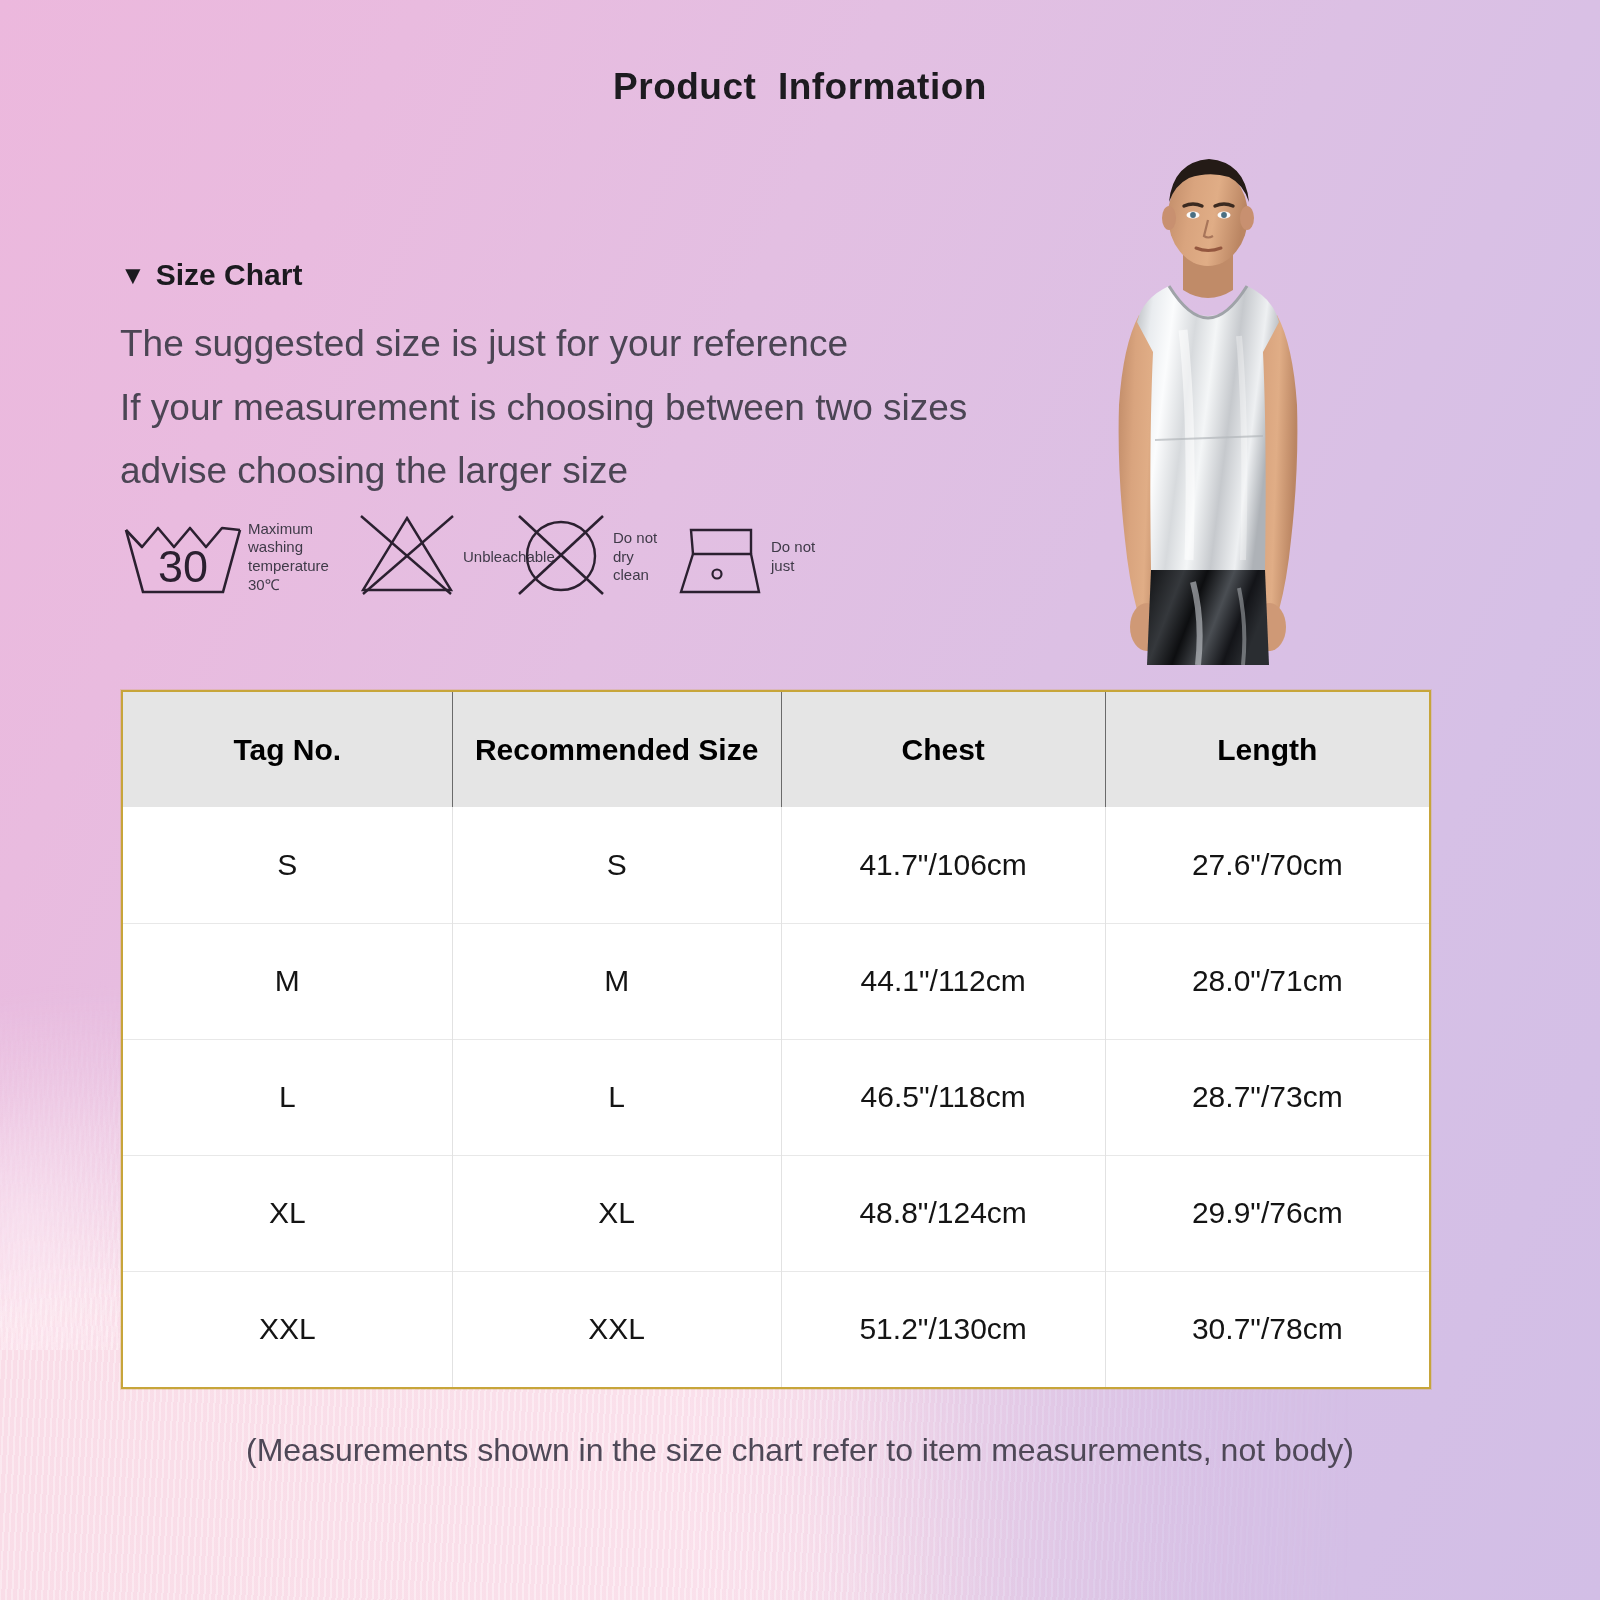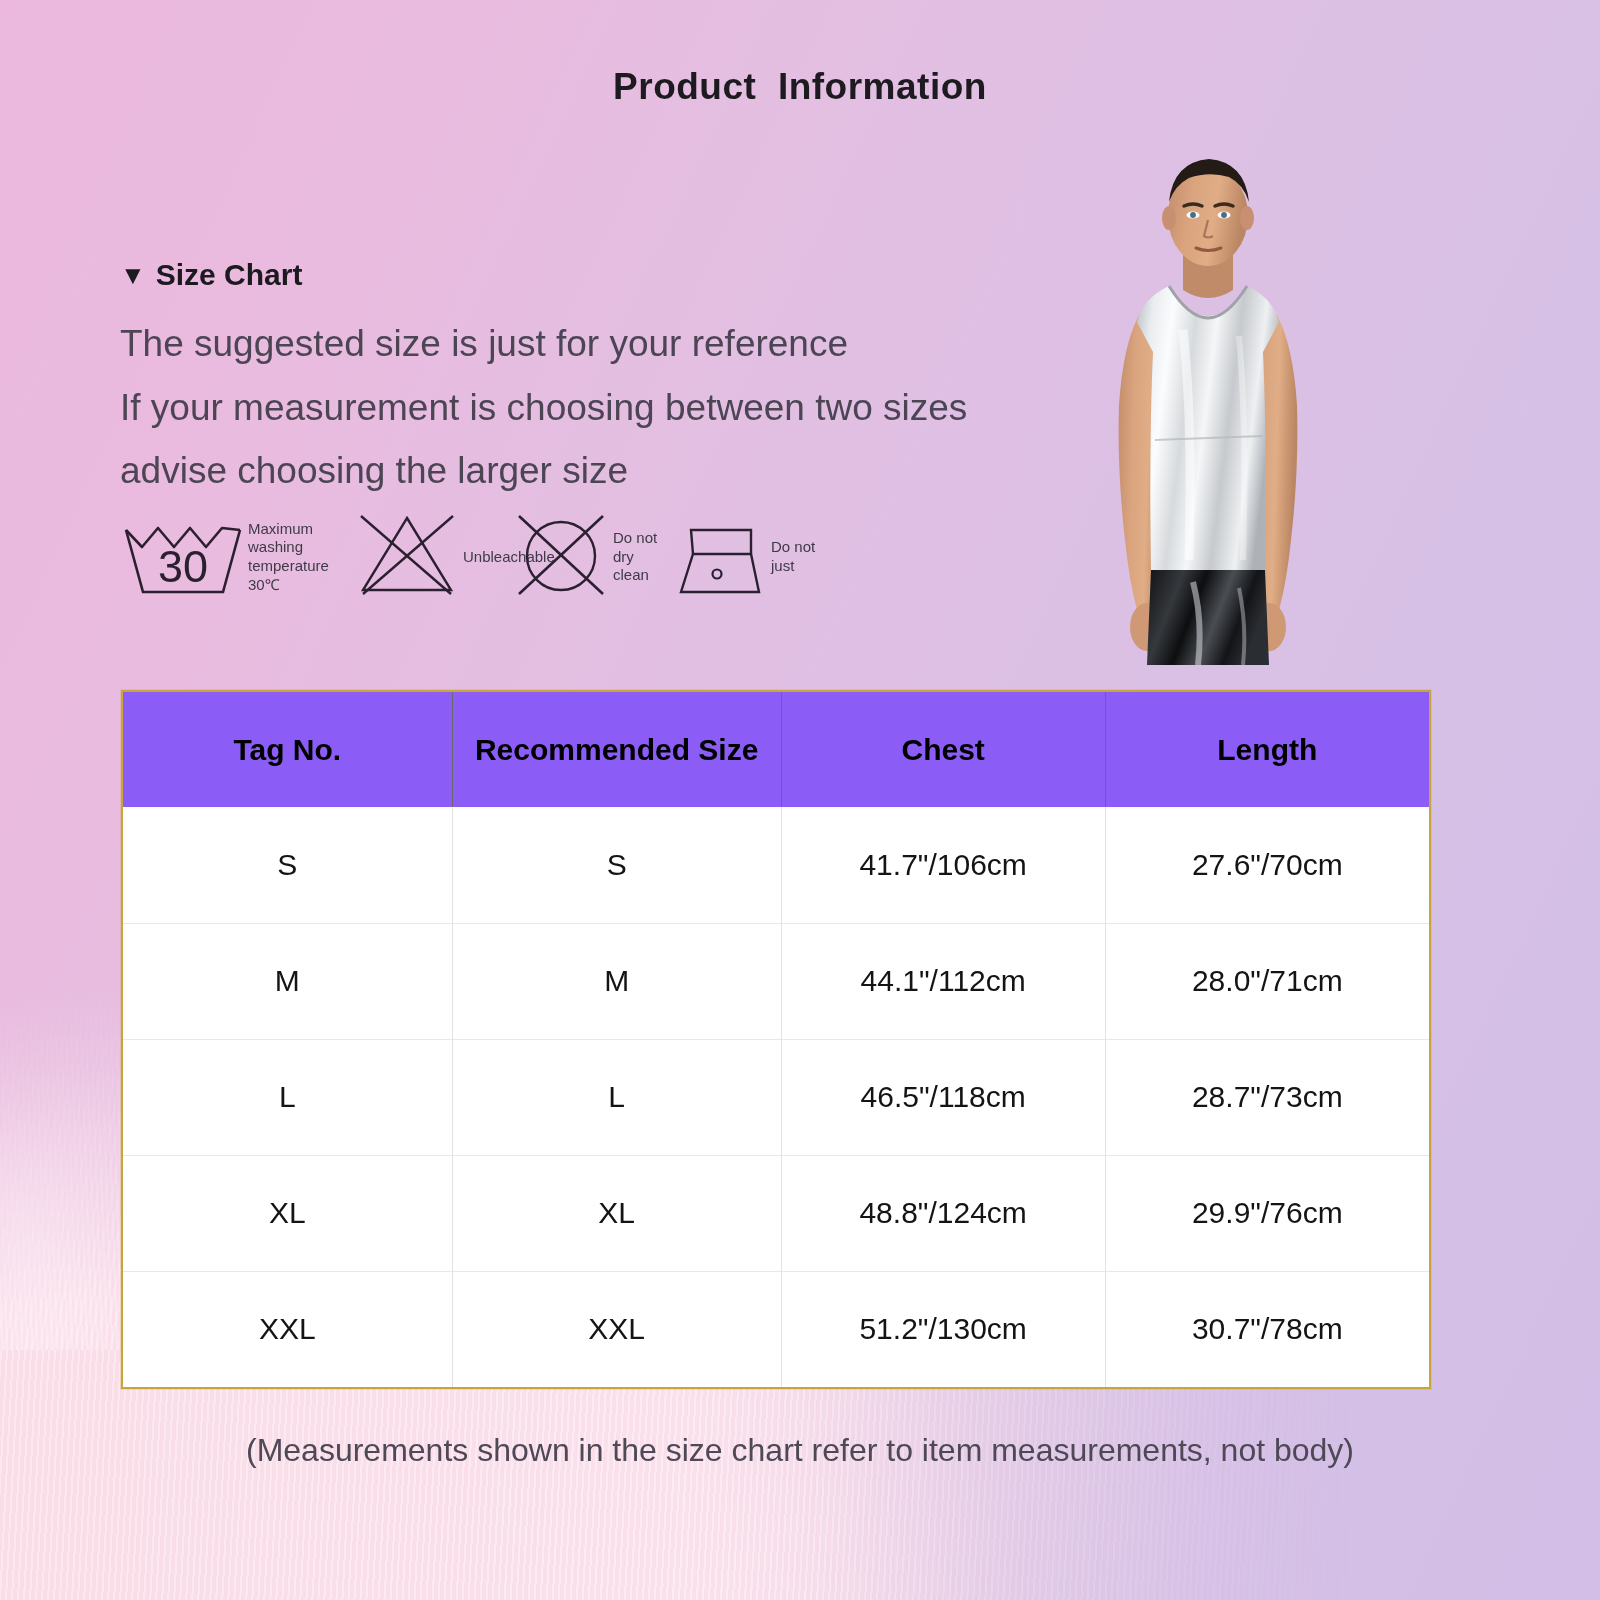--- a/index.html
+++ b/index.html
@@ -70,21 +70,21 @@
 
   
   #table {
     position:absolute; left:121px; top:690px; width:1310px;
     border:2px solid #c7a53a;
     background:#fff;
     box-shadow:0 0 0 1px rgba(199,165,58,.25);
   }
   #table table { width:100%; border-collapse:collapse; table-layout:fixed; }
   #table thead th {
-    background:#8b5cf6; color:#000;
+    background:#e5e5e5; color:#000;
     font-size:30px; font-weight:bold;
     height:115px; text-align:center; vertical-align:middle;
     border-right:1px solid #6a6a6a;
   }
   #table thead th:last-child { border-right:none;margin-top:25px; }
   #table tbody td {
     height:116px; text-align:center; vertical-align:middle;
     font-size:30px; color:#141414;
     border-right:1px solid #e2e2e2;
     border-top:1px solid #e8e8e8;

